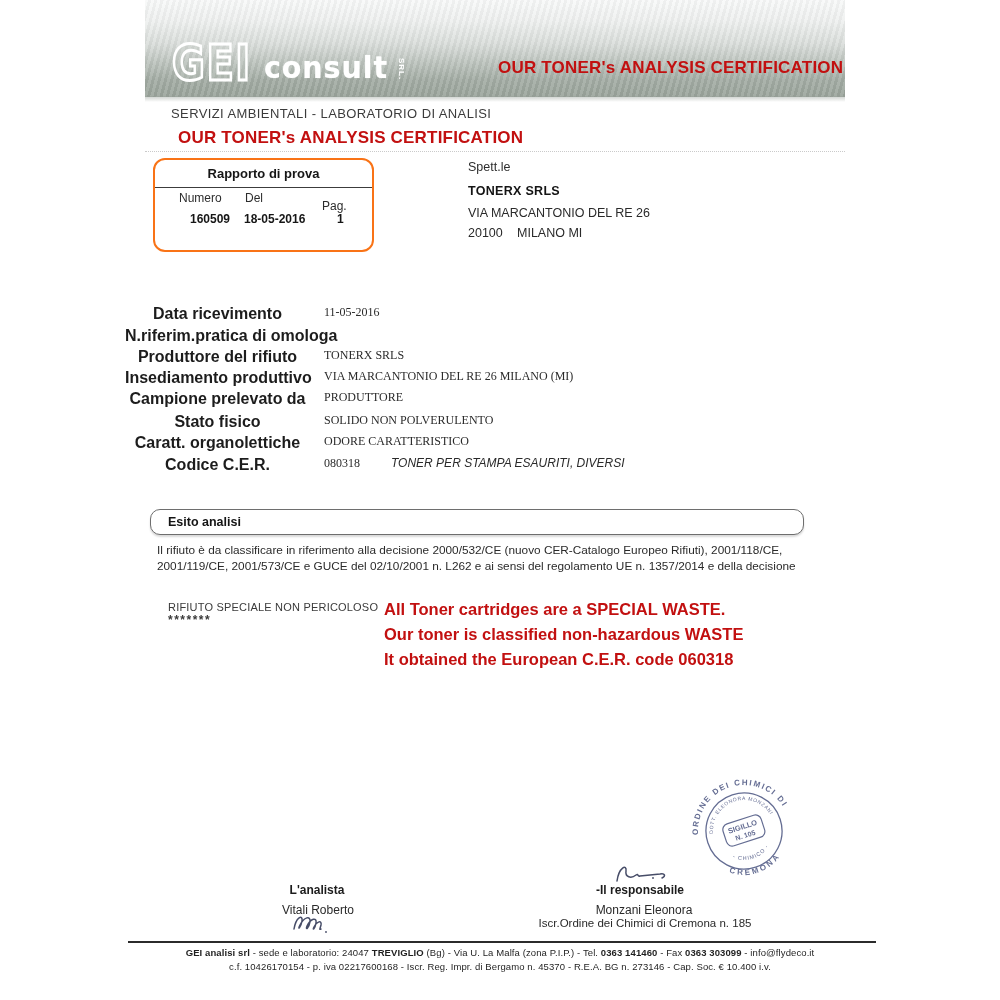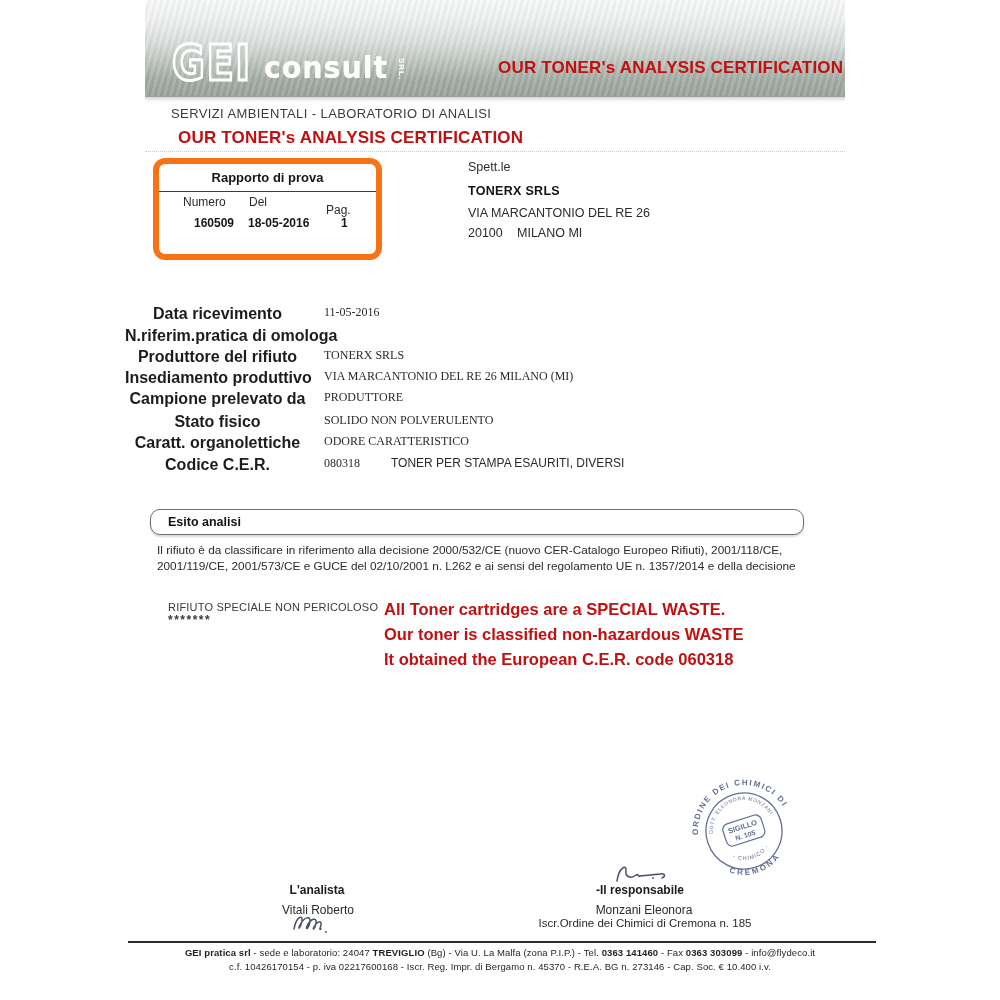--- a/index.html
+++ b/index.html
@@ -46,21 +46,21 @@
     position:absolute;left:178px;top:128px;font-size:17px;font-weight:700;
     color:#c21010;letter-spacing:0.2px;white-space:nowrap;
   }
   .dotted-line{
     position:absolute;left:145px;top:151px;width:700px;height:0;
     border-top:1px dotted rgba(150,150,150,0.5);
   }
   
   .report-box{
     position:absolute;left:153px;top:158px;width:217px;height:90px;
-    border:6px solid #f97316;border-radius:12px;background:#fff;
+    border:2px solid #f97316;border-radius:12px;background:#fff;
   }
   .rb-title{
     position:absolute;left:0;right:0;top:6px;text-align:center;
     font-size:13px;font-weight:700;color:#161616;
   }
   .rb-sep{position:absolute;left:0;right:0;top:27px;border-top:1.5px solid #3c3c3c;}
   .rb-lab{position:absolute;font-size:12px;color:#2c2c2c;white-space:nowrap;}
   .rb-val{position:absolute;font-size:12px;font-weight:700;color:#161616;white-space:nowrap;}
   
   .recipient{position:absolute;left:468px;top:160px;width:300px;font-size:12.5px;}
@@ -79,21 +79,21 @@
     position:absolute;left:17px;top:0;line-height:24px;
     font-size:12.5px;font-weight:700;color:#141414;
   }
   
   .c-row{position:absolute;left:0;top:0;width:1000px;height:16px;}
   .c-lab{
     position:absolute;left:125px;width:185px;text-align:center;
     font-size:16px;font-weight:700;color:#1c1c1c;white-space:nowrap;
   }
   .c-val{position:absolute;left:324px;font-size:12px;color:#2a2a2a;white-space:nowrap;font-family:Liberation Serif, serif;}
-  .c-desc{position:absolute;left:391px;font-size:12px;color:#2a2a2a;white-space:nowrap;}
+  .c-desc{position:absolute;left:391px;font-size:12px;color:#2a2a2a;white-space:nowrap;font-style:italic;}
   
   .esito-par{
     position:absolute;left:157px;top:543px;width:680px;
     font-size:11.8px;line-height:15.5px;color:#2a2a2a;
   }
   .classification{
     position:absolute;left:168px;top:601px;font-size:11px;color:#3a3a3a;
     letter-spacing:0.2px;white-space:nowrap;
   }
   .asterisks{
@@ -251,16 +251,16 @@
 
   <svg class="sig-svg" style="left:612px;top:861px" width="62" height="24" viewBox="0 0 62 24">
     <path d="M5 20 C7 6 15 3 14 10 C13 16 19 18 24 14 C27 12 25 16 28 15 L48 13 C53 12 54 15 50 17" stroke="#474d68" stroke-width="1.5" fill="none" stroke-linecap="round"></path>
     <circle cx="41" cy="17" r="0.9" fill="#474d68"></circle>
   </svg>
   <div class="sig-title" style="left:590px;top:883px;width:100px">-Il responsabile</div>
   <div class="sig-name" style="left:594px;top:903px;width:100px">Monzani Eleonora</div>
   <div class="sig-reg" style="left:532px;top:917px;width:226px">Iscr.Ordine dei Chimici di Cremona n. 185</div>
 
   <div class="footer-rule"></div>
-  <div class="footer-line" style="top:947px"><span class="b">GEI pratica srl</span><span> - sede e laboratorio: 24047 </span><span class="b">TREVIGLIO</span><span> (Bg) - Via U. La Malfa (zona P.I.P.) - Tel. </span><span class="b">0363 141460</span><span> - Fax </span><span class="b">0363 303099</span><span> - info@flydeco.it</span></div>
+  <div class="footer-line" style="top:947px"><span class="b">GEI analisi srl</span><span> - sede e laboratorio: 24047 </span><span class="b">TREVIGLIO</span><span> (Bg) - Via U. La Malfa (zona P.I.P.) - Tel. </span><span class="b">0363 141460</span><span> - Fax </span><span class="b">0363 303099</span><span> - info@flydeco.it</span></div>
   <div class="footer-line" style="top:961px">c.f. 10426170154 - p. iva 02217600168 - Iscr. Reg. Impr. di Bergamo n. 45370 - R.E.A. BG n. 273146 - Cap. Soc. € 10.400 i.v.</div>
 
 </div>
 
 </body></html>

